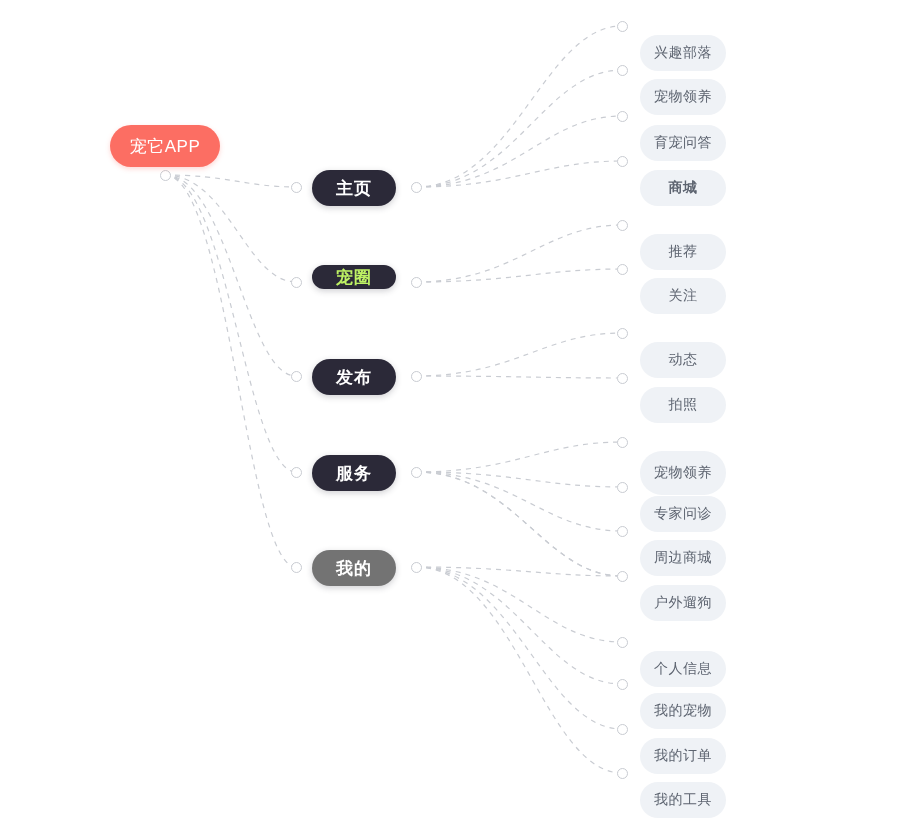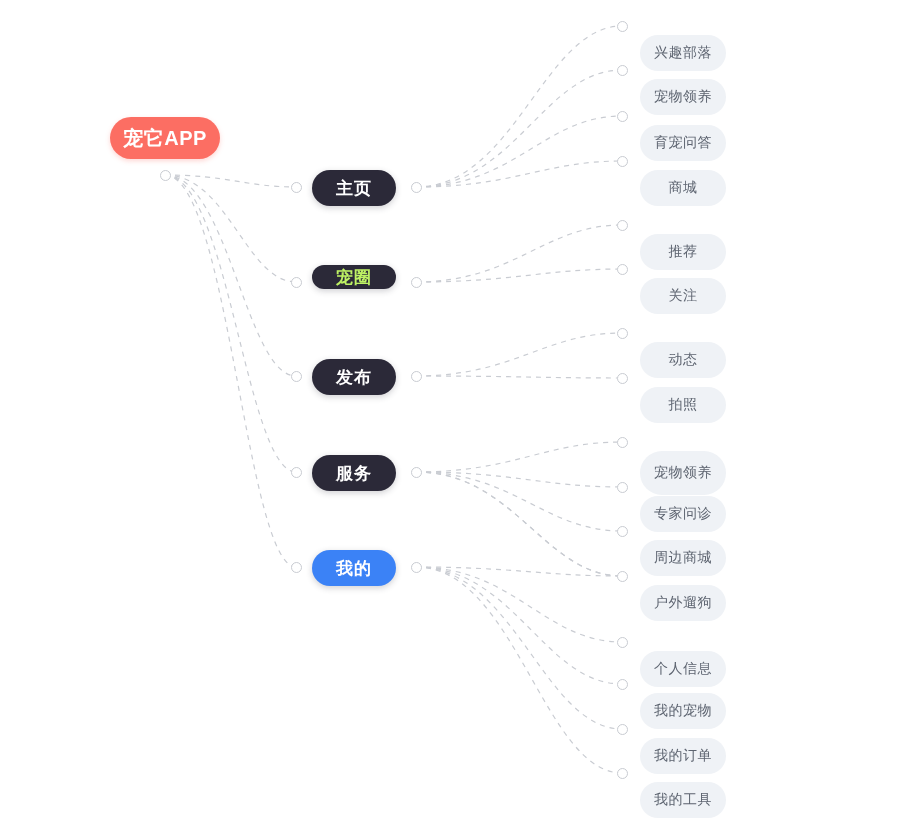--- a/index.html
+++ b/index.html
@@ -32,24 +32,25 @@
     display: flex;
     align-items: center;
     justify-content: center;
     white-space: nowrap;
     user-select: none;
   }
   .node-root {
     border-radius: 999px;
     background: #fc6e63;
     color: #ffffff;
-    font-size: 20px;
-    font-weight: 700;
+    font-size: 17px;
+    font-weight: 400;
     letter-spacing: 0.5px;
     box-shadow: 0 2px 5px rgba(252,110,99,0.28);
+    margin-top: 8px;
   }
   .node-branch {
     border-radius: 999px;
     background: #2b2938;
     color: #ffffff;
     font-size: 17px;
     font-weight: 700;
     letter-spacing: 1px;
     box-shadow: 0 2px 6px rgba(43,41,56,0.22);
   }
@@ -137,21 +138,21 @@
       </div>
       <div class="node node-leaf" style="left: 640px; top: 8px; width: 86px; height: 36px;">
         <span>兴趣部落</span>
       </div>
       <div class="node node-leaf" style="left: 640px; top: 52px; width: 86px; height: 36px;">
         <span>宠物领养</span>
       </div>
       <div class="node node-leaf" style="left: 640px; top: 98px; width: 86px; height: 36px;">
         <span>育宠问答</span>
       </div>
-      <div class="node node-leaf" style="left: 640px; top: 143px; width: 86px; height: 36px;">
+      <div class="node node-leaf" style="left: 640px; top: 143px; width: 86px; height: 36px; font-weight: bold;">
         <span>商城</span>
       </div>
       <div class="node node-branch" style="left: 312px; top: 265px; width: 84px; height: 24px; background: rgb(43, 41, 56); color: #bef264;">
         <span>宠圈</span>
       </div>
       <div class="node node-leaf" style="left: 640px; top: 207px; width: 86px; height: 36px;">
         <span>推荐</span>
       </div>
       <div class="node node-leaf" style="left: 640px; top: 251px; width: 86px; height: 36px;">
         <span>关注</span>
@@ -173,21 +174,21 @@
       </div>
       <div class="node node-leaf" style="left: 640px; top: 469px; width: 86px; height: 36px;">
         <span>专家问诊</span>
       </div>
       <div class="node node-leaf" style="left: 640px; top: 513px; width: 86px; height: 36px;">
         <span>周边商城</span>
       </div>
       <div class="node node-leaf" style="left: 640px; top: 558px; width: 86px; height: 36px;">
         <span>户外遛狗</span>
       </div>
-      <div class="node node-branch" style="left: 312px; top: 550px; width: 84px; height: 36px; background: #3b82f6; color: rgb(255, 255, 255);">
+      <div class="node node-branch" style="left: 312px; top: 550px; width: 84px; height: 36px; background: #737373; color: rgb(255, 255, 255);">
         <span>我的</span>
       </div>
       <div class="node node-leaf" style="left: 640px; top: 624px; width: 86px; height: 36px;">
         <span>个人信息</span>
       </div>
       <div class="node node-leaf" style="left: 640px; top: 666px; width: 86px; height: 36px;">
         <span>我的宠物</span>
       </div>
       <div class="node node-leaf" style="left: 640px; top: 711px; width: 86px; height: 36px;">
         <span>我的订单</span>

